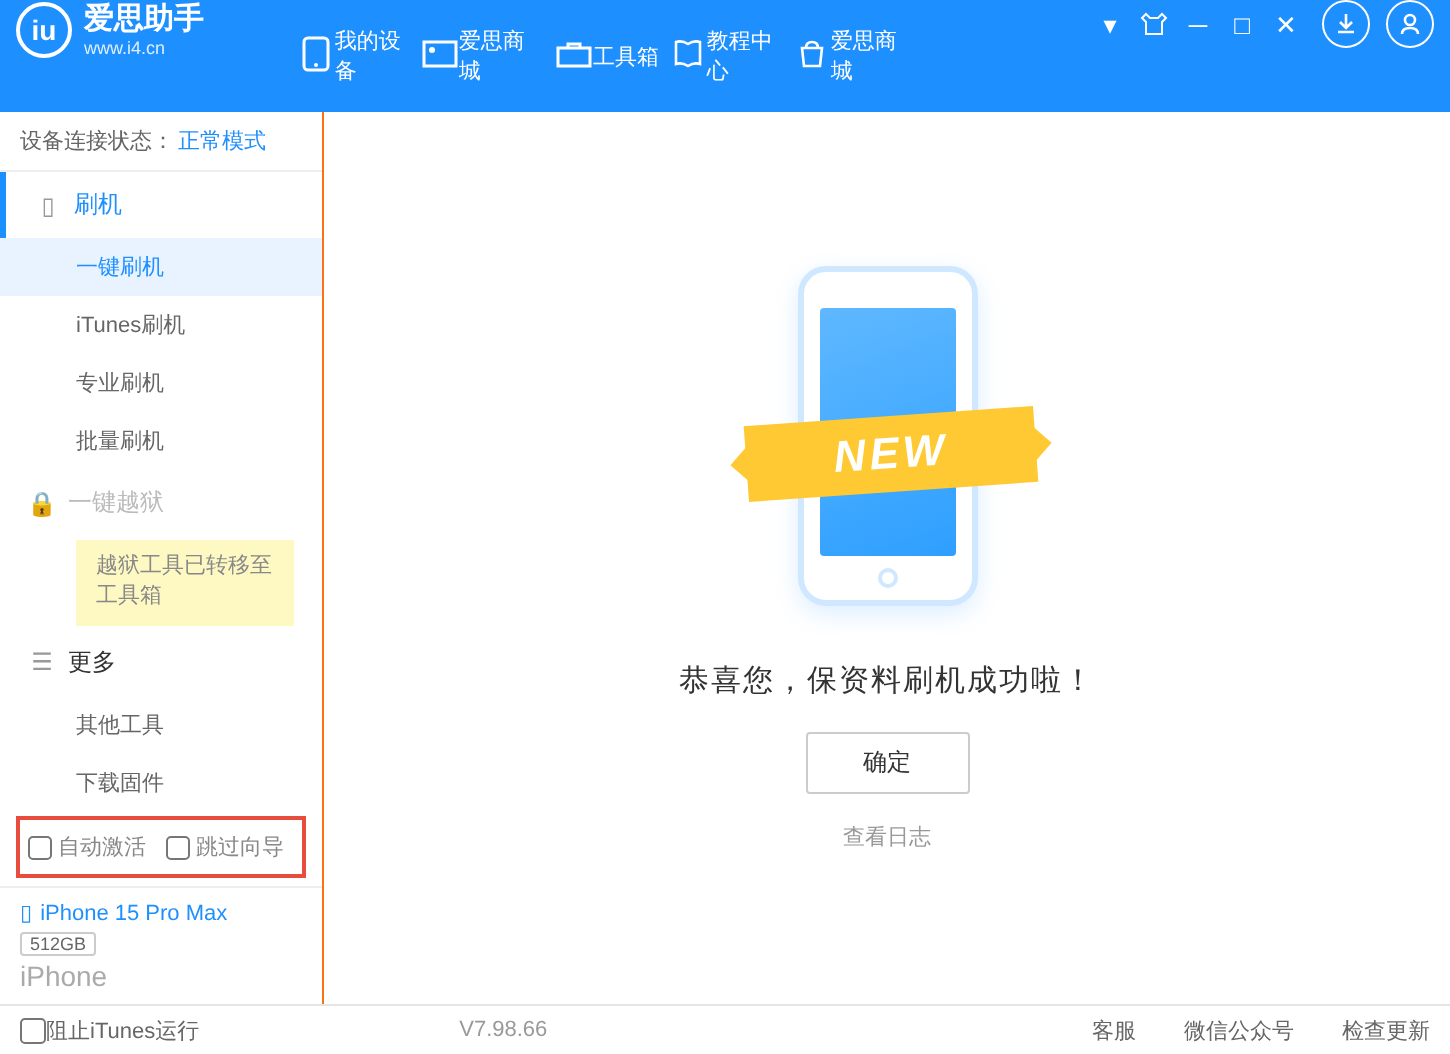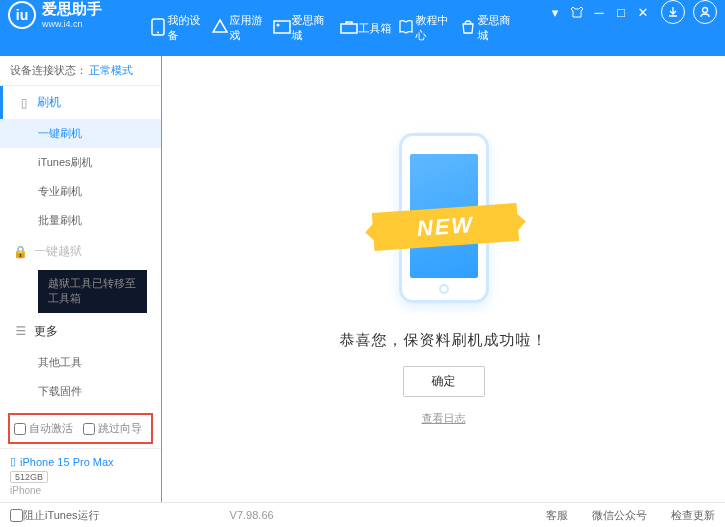--- a/index.html
+++ b/index.html
@@ -18,41 +18,41 @@
 .circle-btn{width:24px;height:24px;border:1.5px solid #fff;border-radius:50%;display:flex;align-items:center;justify-content:center;margin-left:6px;cursor:pointer}
 .body{display:flex;height:446px}
 .sidebar{width:162px;border-right:1px solid #f97316;display:flex;flex-direction:column}
 .status-bar{height:30px;display:flex;align-items:center;padding:0 10px;font-size:11px;color:#666;border-bottom:1px solid #eee}
 .status-val{color:#1e8fff;margin-left:2px}
 .menu{flex:1;overflow:auto}
 .menu-group{padding:8px 14px;display:flex;align-items:center;color:#333;cursor:pointer;font-size:12px}
 .menu-group.top{border-left:3px solid #1e8fff;color:#1e8fff;font-weight:500}
 .menu-sub{padding:7px 14px 7px 38px;color:#666;cursor:pointer;font-size:11px}
 .menu-sub.active{background:#e8f3ff;color:#1e8fff}
-.menu-sub.boxed{background:#0f172a;color:#888;padding:6px 10px;margin:2px 14px 2px 38px;line-height:1.4;font-size:11px}
+.menu-sub.boxed{background:#fef9c3;color:#888;padding:6px 10px;margin:2px 14px 2px 38px;line-height:1.4;font-size:11px}
 .menu-icon{width:14px;margin-right:6px;color:#999;display:inline-flex;justify-content:center}
 .checkbox-area{border:2px solid #e74c3c;margin:4px 8px;padding:6px 4px;display:flex;gap:10px;align-items:center}
 .chk{display:flex;align-items:center;gap:3px;color:#888;font-size:11px}
 .chk input{width:12px;height:12px}
 .device-info{padding:6px 10px;border-top:1px solid #eee}
 .device-name{color:#1e8fff;font-size:11px;font-weight:500;display:flex;align-items:center;gap:4px}
 .device-storage{display:inline-block;border:1px solid #ccc;padding:0 4px;font-size:9px;color:#666;margin-top:3px;border-radius:2px}
-.device-type{color:#aaa;font-size:10px;margin-top:2px}
+.device-type{color:#aaa;font-size:14px;margin-top:2px}
 .main{flex:1;display:flex;flex-direction:column;align-items:center;justify-content:center;position:relative}
 .phone-img{position:relative;width:130px;height:180px}
 .phone-body{position:absolute;left:20px;top:0;width:90px;height:170px;background:#fff;border:3px solid #d0e8ff;border-radius:14px;box-shadow:0 4px 12px rgba(30,143,255,.15)}
 .phone-screen{position:absolute;left:8px;top:18px;right:8px;bottom:22px;background:linear-gradient(160deg,#5fb8ff,#2e9fff);border-radius:2px}
 .phone-home{position:absolute;bottom:6px;left:50%;transform:translateX(-50%);width:10px;height:10px;border:2px solid #d0e8ff;border-radius:50%}
 .new-ribbon{position:absolute;left:-6px;top:75px;width:145px;height:38px;background:#ffc933;transform:rotate(-4deg);display:flex;align-items:center;justify-content:center;color:#fff;font-weight:bold;font-size:22px;letter-spacing:2px;font-style:italic}
 .new-ribbon:before,.new-ribbon:after{content:"";position:absolute;width:0;height:0;border:10px solid transparent}
 .new-ribbon:before{left:-8px;border-right-color:#ffc933;border-left:none}
 .new-ribbon:after{right:-8px;border-left-color:#ffc933;border-right:none}
 .success-msg{margin-top:18px;font-size:15px;color:#333;letter-spacing:1px}
 .ok-btn{margin-top:16px;padding:6px 28px;border:1px solid #ccc;background:#fff;color:#333;cursor:pointer;font-size:12px;border-radius:2px}
-.log-link{margin-top:14px;color:#999;font-size:11px;cursor:pointer;text-decoration:underline}
+.log-link{margin-top:14px;color:#999;font-size:11px;cursor:pointer;}
 .footer{height:25px;border-top:1px solid #e5e5e5;display:flex;align-items:center;padding:0 10px;font-size:11px;color:#666}
 .footer-left{display:flex;align-items:center;gap:0}
 .footer-right{margin-left:auto;display:flex;align-items:center;gap:24px}
 .footer-link{cursor:pointer;color:#666}
 svg{display:block}
 </style>
 </head>
 <body>
 
 <div class="header">
@@ -65,28 +65,20 @@
   </div>
   <div class="nav">
     <div class="nav-item">
         <div class="nav-icon">
           <svg width="14" height="18" viewBox="0 0 14 18">
             <rect x="1" y="1" width="12" height="16" rx="2" fill="none" stroke="#fff" stroke-width="1.5"></rect>
             <circle cx="7" cy="14.5" r="1" fill="#fff"></circle>
           </svg>
         </div>
         <span>我的设备</span>
-      </div>
-    <div class="nav-item">
-        <div class="nav-icon">
-          <svg width="16" height="16" viewBox="0 0 16 16">
-            <path d="M8 1 L15 13 H1 Z" fill="none" stroke="#fff" stroke-width="1.5"></path>
-          </svg>
-        </div>
-        <span>应用游戏</span>
       </div>
     <div class="nav-item">
         <div class="nav-icon">
           <svg width="18" height="14" viewBox="0 0 18 14">
             <rect x="1" y="1" width="16" height="12" fill="none" stroke="#fff" stroke-width="1.5"></rect>
             <circle cx="5" cy="5" r="1.5" fill="#fff"></circle>
           </svg>
         </div>
         <span>爱思商城</span>
       </div>

